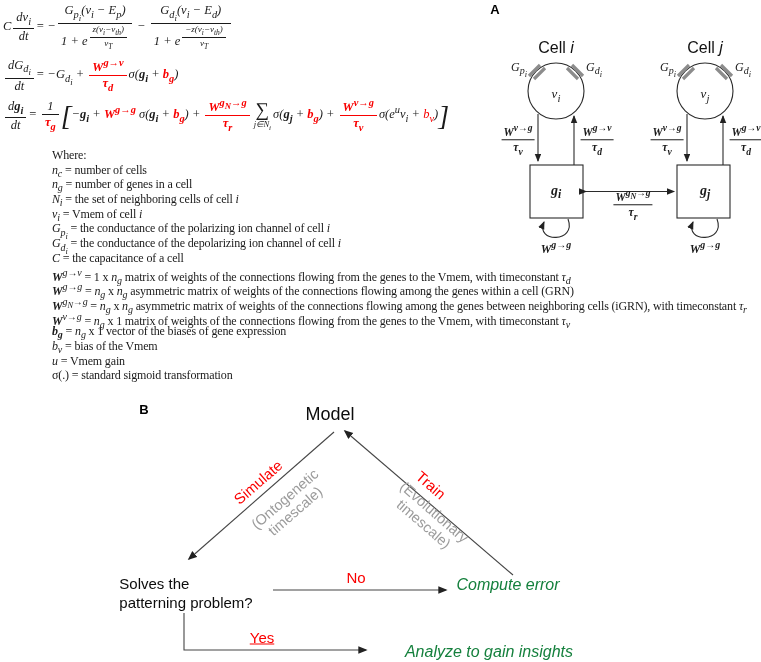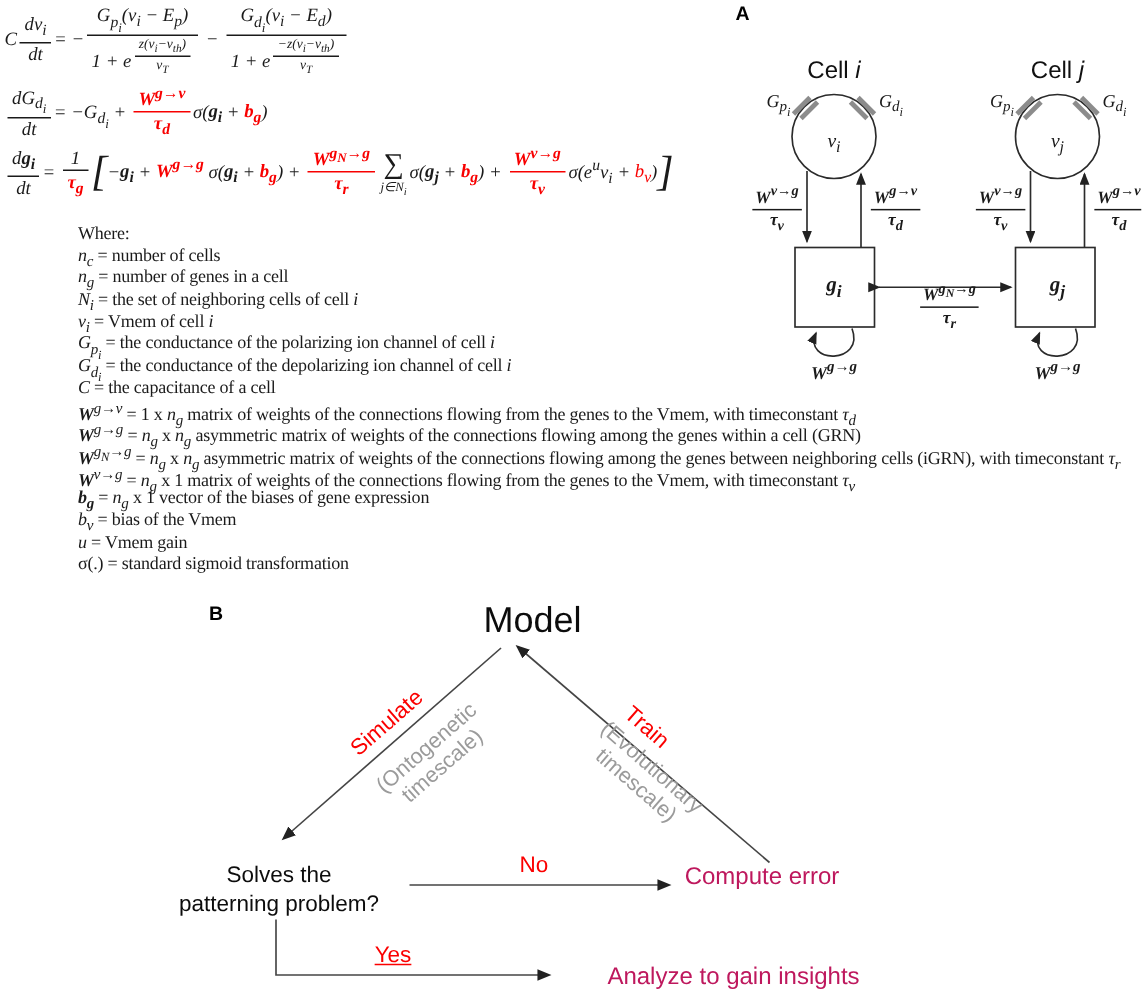--- a/index.html
+++ b/index.html
@@ -26,25 +26,25 @@
   .abs{position:absolute;}
   .ctr{position:absolute;transform:translate(-50%,-50%);white-space:nowrap;}
   .panel-label{font-family:"Liberation Sans",sans-serif;font-weight:bold;font-size:13px;color:#000;}
   .cell-title{font-family:"Liberation Sans",sans-serif;font-size:16px;color:#111;}
   .mt{font-style:italic;font-size:12px;}
   .afr{font-weight:bold;font-style:italic;font-size:11.5px;}
   .afr .num,.afr .den{padding:0 2px;line-height:1.25;}
   .node{font-style:italic;font-weight:bold;font-size:14px;}
   
   .sans{font-family:"Liberation Sans",sans-serif;}
-  .model{font-size:24px;color:#0c0c0c;margin-left:25px;}
+  .model{font-size:18px;color:#0c0c0c;}
   .flowlab{font-size:15px;color:#fb0000;}
   .graylab{font-size:14.5px;color:#9b9b9b;text-align:center;line-height:16px;}
-  .node-b{font-size:15px;color:#0c0c0c;text-align:center;line-height:19px;}
-  .node-b2{font-size:16px;color:#be185d;}
+  .node-b{font-size:15px;color:#0c0c0c;line-height:19px;}
+  .node-b2{font-size:16px;color:#15803d;font-style:italic;}
   svg{position:absolute;overflow:visible;}
 </style>
 </head>
 <body>
 
 <div class="page">
 
   <div class="eq" style="left:3px;top:3px;">C<span class="frac"><span class="num">dv<sub>i</sub></span><span class="den">dt</span></span>= −<span class="frac"><span class="num">G<sub>p<sub>i</sub></sub>(v<sub>i</sub> − E<sub>p</sub>)</span><span class="den">1 + e<sup><span class="frac sm"><span class="num">z(v<sub>i</sub>−v<sub>th</sub>)</span><span class="den">v<sub>T</sub></span></span></sup></span></span> − <span class="frac"><span class="num">G<sub>d<sub>i</sub></sub>(v<sub>i</sub> − E<sub>d</sub>)</span><span class="den">1 + e<sup><span class="frac sm"><span class="num">−z(v<sub>i</sub>−v<sub>th</sub>)</span><span class="den">v<sub>T</sub></span></span></sup></span></span></div>
   <div class="eq" style="left:3px;top:57px;"><span class="frac"><span class="num">dG<sub>d<sub>i</sub></sub></span><span class="den">dt</span></span>= −G<sub>d<sub>i</sub></sub> + <span class="frac bb red"><span class="num">W<sup>g→v</sup></span><span class="den">τ<sub>d</sub></span></span>σ(<span class="bb">g<sub>i</sub></span> + <span class="bb red">b<sub>g</sub></span>)</div>
   <div class="eq" style="left:3px;top:97px;"><span class="frac"><span class="num">d<span class="bb">g<sub>i</sub></span></span><span class="den">dt</span></span>= <span class="frac"><span class="num">1</span><span class="den bb red">τ<sub>g</sub></span></span><span class="br">[</span>−<span class="bb">g<sub>i</sub></span> + <span class="bb red">W<sup>g→g</sup></span> σ(<span class="bb">g<sub>i</sub></span> + <span class="bb red">b<sub>g</sub></span>) + <span class="frac bb red"><span class="num">W<sup>g<sub>N</sub>→g</sup></span><span class="den">τ<sub>r</sub></span></span><span class="sum">

